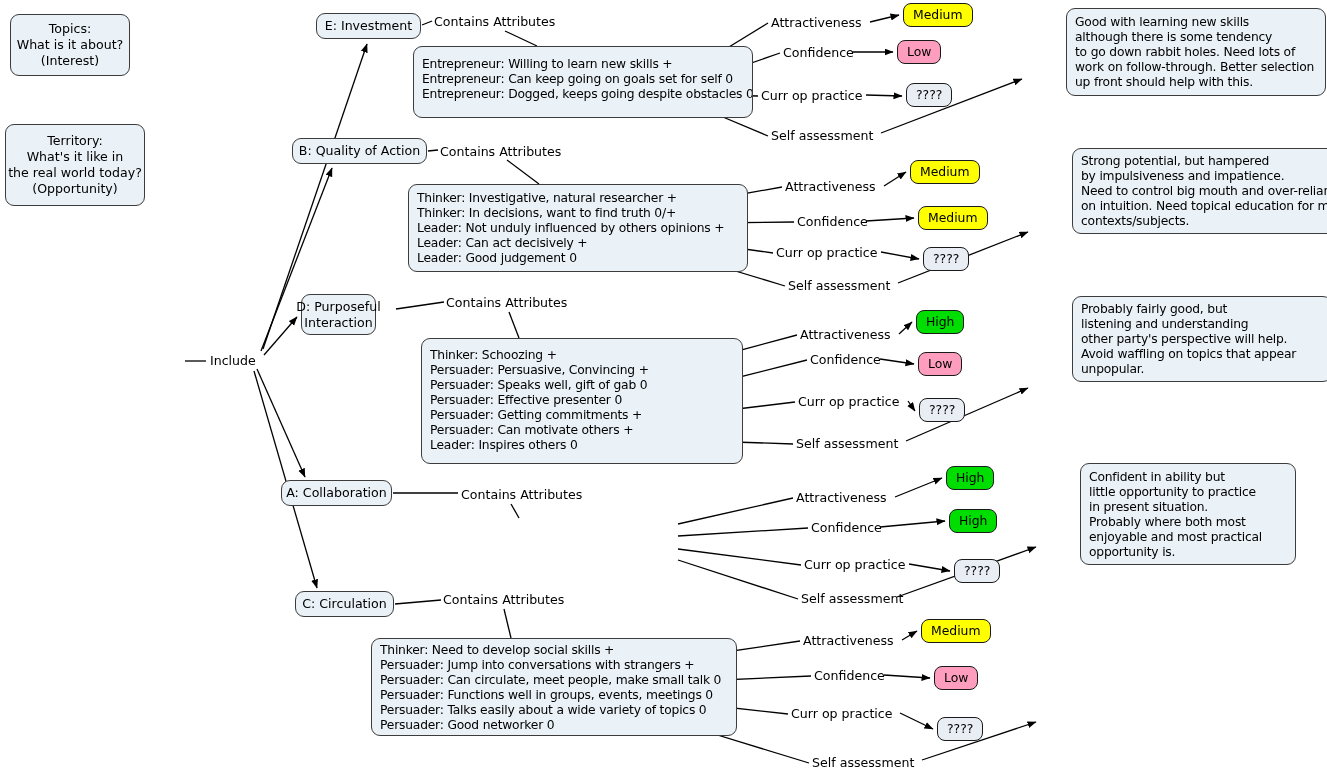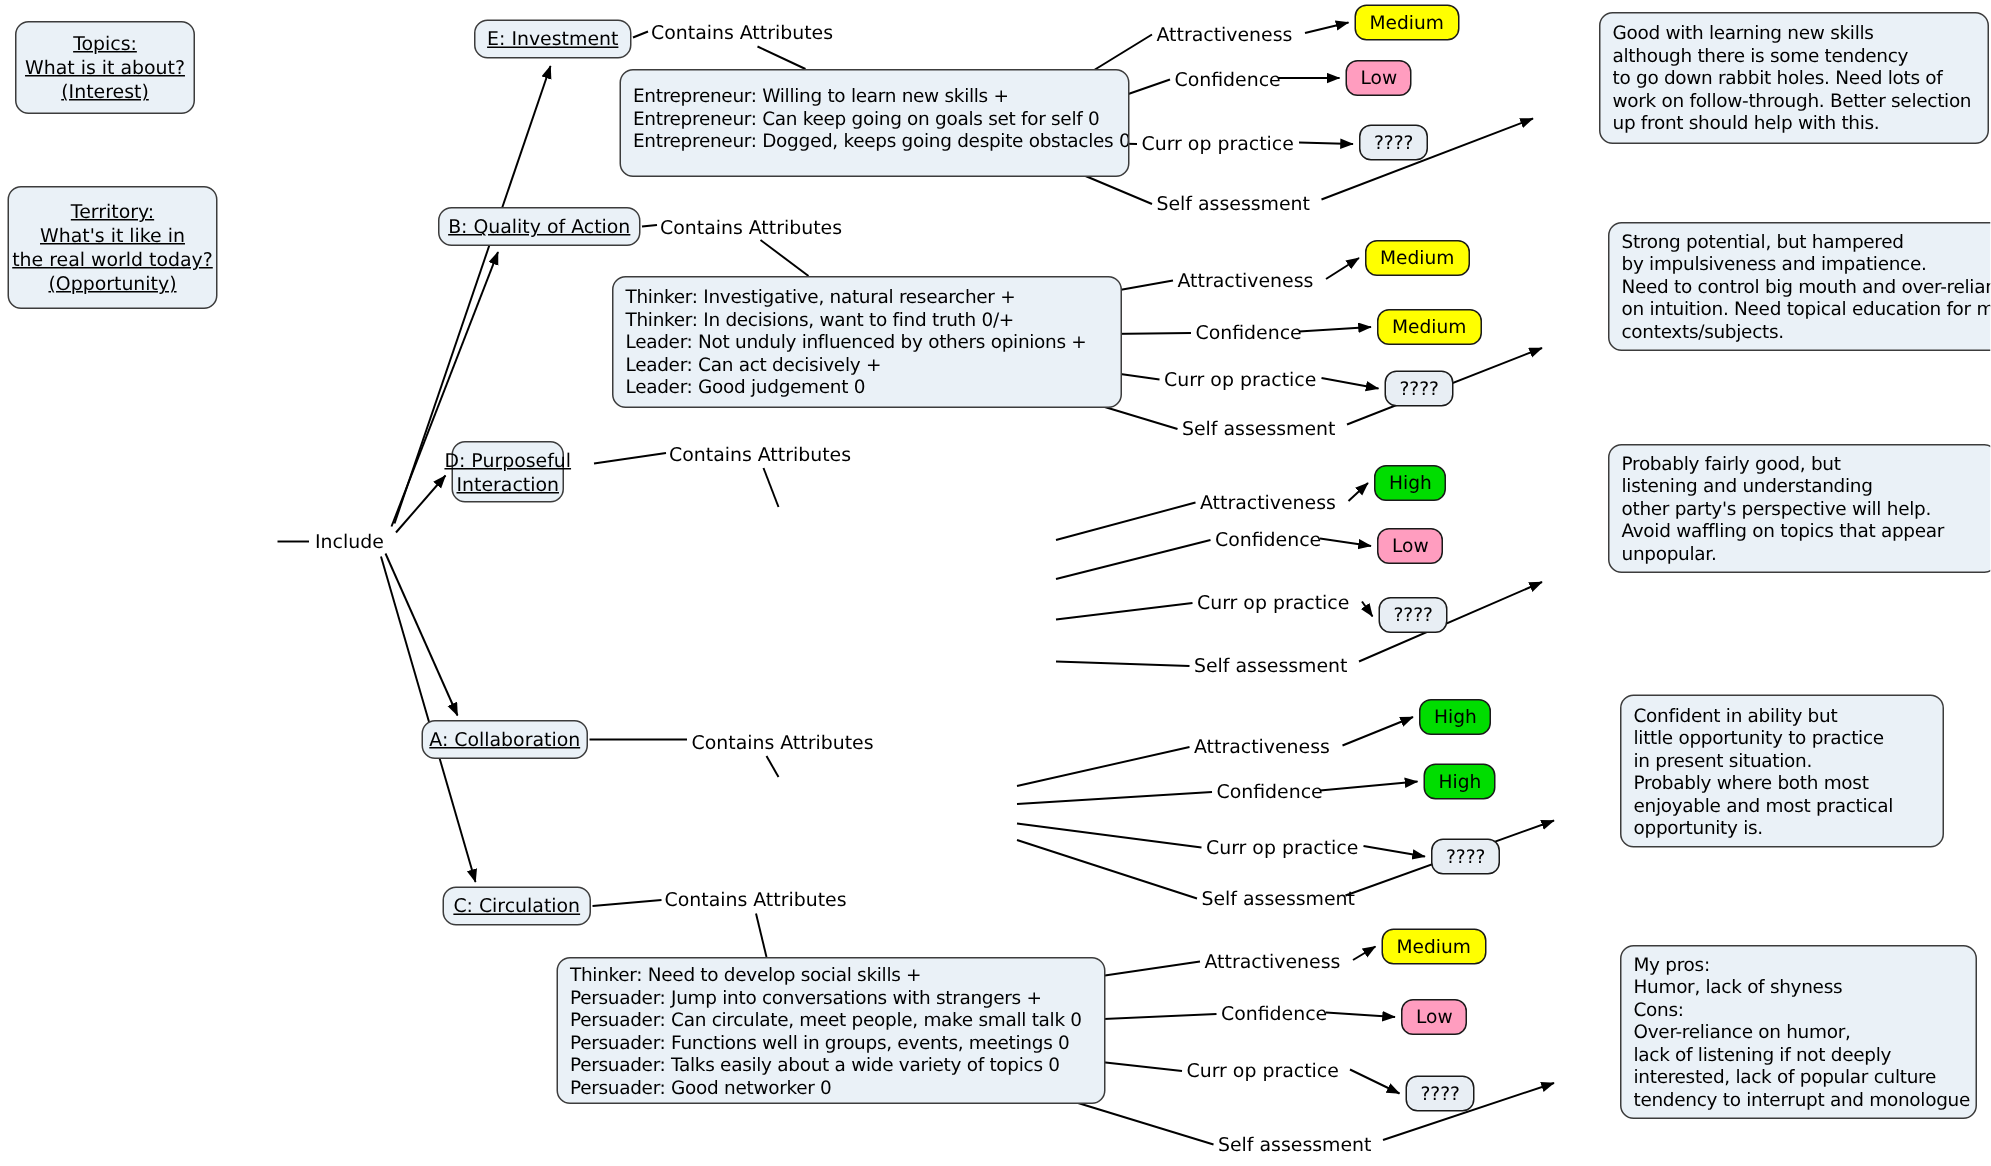--- a/index.html
+++ b/index.html
@@ -9,21 +9,21 @@
     overflow:hidden;
   }
   #wires { position:absolute; left:0; top:0; width:1327px; height:777px; pointer-events:none; }
   .box {
     position:absolute; box-sizing:border-box;
     background:var(--box-fill,#eaf1f7);
     border:1.4px solid #3c3c3c; border-radius:9px;
   }
   .ctx-box, .node-box {
     display:flex; align-items:center; justify-content:center;
-    text-align:center; font-size:12.6px; line-height:16px; white-space:pre;text-decoration:underline;
+    text-align:center; font-size:12.6px; line-height:16px; white-space:pre;
   }
   .attr-box, .note-box {
     font-size:12.3px; line-height:15px; letter-spacing:-0.2px;
     white-space:pre; overflow:hidden; padding:8px 8px;margin-left:40px;
   }
   .txt-label {
     position:absolute; font-size:12.6px; line-height:15px; white-space:nowrap;
   }
   .badge {
     position:absolute; box-sizing:border-box;
@@ -160,20 +160,27 @@
   <div class="badge" style="left: 923px; top: 247px; background: rgb(232, 238, 244);">????</div>
   <div class="box note-box" style="left:1032px;top:148px;width:294px;height:86px;padding:5px 8px">Strong potential, but hampered
 by impulsiveness and impatience.
 Need to control big mouth and over-reliance
 on intuition. Need topical education for many
 contexts/subjects.</div>
 
   <div class="box node-box" style="left:301px;top:294px;width:75px;height:41px">D: Purposeful
 Interaction</div>
   <div class="txt-label" style="left:446px;top:295px">Contains Attributes</div>
+  <div class="box attr-box" style="left:381px;top:338px;width:322px;height:126px;padding-top:9px">Thinker: Schoozing +
+Persuader: Persuasive, Convincing +
+Persuader: Speaks well, gift of gab 0
+Persuader: Effective presenter 0
+Persuader: Getting commitments +
+Persuader: Can motivate others +
+Leader: Inspires others 0</div>
   <div class="txt-label" style="left:800px;top:327px">Attractiveness</div>
   <div class="txt-label" style="left:810px;top:352px">Confidence</div>
   <div class="txt-label" style="left:798px;top:394px">Curr op practice</div>
   <div class="txt-label" style="left:796px;top:436px">Self assessment</div>
   <div class="badge" style="left: 916px; top: 310px; background: rgb(0, 221, 0);">High</div>
   <div class="badge" style="left: 918px; top: 352px; background: rgb(255, 157, 191);">Low</div>
   <div class="badge" style="left: 919px; top: 398px; background: rgb(232, 238, 244);">????</div>
   <div class="box note-box" style="left:1032px;top:296px;width:260px;height:86px;padding:5px 8px">Probably fairly good, but
 listening and understanding
 other party's perspective will help.
@@ -204,21 +211,14 @@
 Persuader: Functions well in groups, events, meetings 0
 Persuader: Talks easily about a wide variety of topics 0
 Persuader: Good networker 0</div>
   <div class="txt-label" style="left:803px;top:633px">Attractiveness</div>
   <div class="txt-label" style="left:814px;top:668px">Confidence</div>
   <div class="txt-label" style="left:791px;top:706px">Curr op practice</div>
   <div class="txt-label" style="left:812px;top:755px">Self assessment</div>
   <div class="badge" style="left: 921px; top: 619px; background: rgb(255, 255, 0);">Medium</div>
   <div class="badge" style="left: 934px; top: 666px; background: rgb(255, 157, 191);">Low</div>
   <div class="badge" style="left: 937px; top: 717px; background: rgb(232, 238, 244);">????</div>
-  <div class="box note-box" style="left:1040px;top:630px;width:238px;height:116px;padding:5px 8px">My pros:
-Humor, lack of shyness
-Cons:
-Over-reliance on humor,
-lack of listening if not deeply
-interested, lack of popular culture
-tendency to interrupt and monologue</div>
 
 </div>
 
 </body></html>

